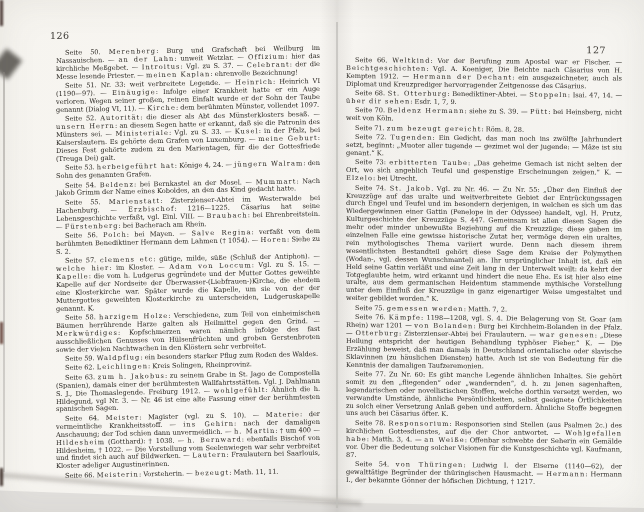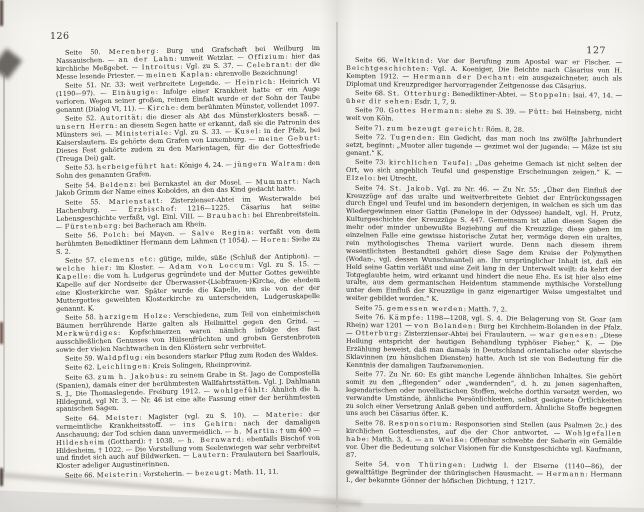--- a/index.html
+++ b/index.html
@@ -89,25 +89,25 @@
         <p><span>Seite 64. </span><span class="kw">Meister</span><span>: Magister (vgl. zu S. 10). — </span><span class="kw">Materie</span><span>: der vermeintliche Krankheitsstoff. — </span><span class="kw">ins Gehirn</span><span>: nach der damaligen Anschauung; der Tod schien dann unvermeidlich. — </span><span class="kw">h. Martin</span><span>: † um 400 — </span><span class="kw">Hildesheim</span><span> (Gotthard): † 1038. — </span><span class="kw">h. Bernward</span><span>: ebenfalls Bischof von Hildesheim, † 1022. — Die Vorstellung vom Seelenwiegen war sehr verbreitet und findet sich auch auf Bildwerken. — </span><span class="kw">Lautern</span><span>: Fraulautern bei Saarlouis, Kloster adeliger Augustinerinnen.</span></p>
         <p><span>Seite 66. </span><span class="kw">Meisterin</span><span>: Vorsteherin. — </span><span class="kw">bezeugt</span><span>: Math. 11, 11.</span></p>
       </div>
   </div>
 
   <div class="page page-right">
     <div class="pagenum pagenum-right">127</div>
     <div class="pagetext">
         <p><span>Seite 66. </span><span class="kw">Weltkind</span><span>: Vor der Berufung zum Apostel war er Fischer. — </span><span class="kw">Beichtgeschichten</span><span>: Vgl. A. Koeniger, Die Beichte nach Cäsarius von H. Kempten 1912. — </span><span class="kw">Hermann der Dechant</span><span>: ein ausgezeichneter, auch als Diplomat und Kreuzprediger hervorragender Zeitgenosse des Cäsarius.</span></p>
         <p><span>Seite 68. </span><span class="kw">St. Otterburg</span><span>: Benediktiner-Abtei. — </span><span class="kw">Stoppeln</span><span>: Isai. 47, 14. — </span><span class="kw">über dir sehen</span><span>: Esdr. 1, 7, 9.</span></p>
-        <p><span>Seite 70. </span><span class="kw">Gottes Hermann</span><span>: siehe zu S. 39. — </span><span class="kw">Pütt</span><span>: bei Heinsberg, nicht weit von Köln.</span></p>
+        <p><span>Seite 70. </span><span class="kw">Beldenz Hermann</span><span>: siehe zu S. 39. — </span><span class="kw">Pütt</span><span>: bei Heinsberg, nicht weit von Köln.</span></p>
         <p><span>Seite 71. </span><span class="kw">zum bezeugt gereicht</span><span>: Röm. 8, 28.</span></p>
         <p><span>Seite 72. </span><span class="kw">Tugenden</span><span>: Ein Gedicht, das man noch ins zwölfte Jahrhundert setzt, beginnt: „Muoter aller tugende — gezimet wol der jugende: — Mâze ist siu genant.“ K.</span></p>
-        <p><span>Seite 73: </span><span class="kw">kirchlichen Teufel</span><span>: „Das geheime Gemach ist nicht selten der Ort, wo sich angeblich Teufel und gespenstige Erscheinungen zeigen.“ K. — </span><span class="kw">Elzelo</span><span>: bei Utrecht.</span></p>
+        <p><span>Seite 73: </span><span class="kw">erbitterten Taube</span><span>: „Das geheime Gemach ist nicht selten der Ort, wo sich angeblich Teufel und gespenstige Erscheinungen zeigen.“ K. — </span><span class="kw">Elzelo</span><span>: bei Utrecht.</span></p>
         <p><span>Seite 74. </span><span class="kw">St. Jakob</span><span>. Vgl. zu Nr. 46. — Zu Nr. 55: „Über den Einfluß der Kreuzzüge auf das uralte und weitverbreitete Gebiet der Entrückungssagen durch Engel und Teufel und im besondern derjenigen, in welchen es sich um das Wiedergewinnen einer Gattin (Penelope in der Odyssee) handelt, vgl. H. Prutz, Kulturgeschichte der Kreuzzüge S. 447. Gemeinsam ist allen diesen Sagen die mehr oder minder unbewußte Beziehung auf die Kreuzzüge; diese gaben im einzelnen Falle eine gewisse historische Zutat her, vermöge deren ein uraltes, rein mythologisches Thema variiert wurde. Denn nach diesem ihrem wesentlichsten Bestandteil gehört diese Sage dem Kreise der Polymythen (Wodan-, vgl. dessen Wunschmantel) an. Ihr ursprünglicher Inhalt ist, daß ein Held seine Gattin verläßt und eine Zeit lang in der Unterwelt weilt: da kehrt der Totgeglaubte heim, wird erkannt und hindert die neue Ehe. Es ist hier also eine uralte, aus dem germanischen Heidentum stammende mythische Vorstellung unter dem Einfluß der Kreuzzüge in ganz eigenartiger Weise umgestaltet und weiter gebildet worden.“ K.</span></p>
         <p><span>Seite 75. </span><span class="kw">gemessen werden</span><span>: Matth. 7, 2.</span></p>
         <p><span>Seite 76. </span><span class="kw">Kämpfe</span><span>: 1198—1208, vgl. S. 4. Die Belagerung von St. Goar (am Rhein) war 1201 — </span><span class="kw">von Bolanden</span><span>: Burg bei Kirchheim-Bolanden in der Pfalz. — </span><span class="kw">Otterburg</span><span>: Zisterzienser-Abtei bei Fraulautern. — </span><span class="kw">war genesen</span><span>: „Diese Heilung entspricht der heutigen Behandlung typhöser Fieber.“ K. — Die Erzählung beweist, daß man damals in Deutschland orientalische oder slavische Sklavinnen (zu häuslichen Diensten) hatte. Auch ist sie von Bedeutung für die Kenntnis der damaligen Taufzeremonien.</span></p>
         <p><span>Seite 77. Zu Nr. 60: Es gibt manche Legende ähnlichen Inhaltes. Sie gehört somit zu den „fliegenden“ oder „wandernden“, d. h. zu jenen sagenhaften, legendarischen oder novellistischen Stoffen, welche dorthin versetzt werden, wo verwandte Umstände, ähnliche Persönlichkeiten, selbst geeignete Örtlichkeiten zu solch einer Versetzung Anlaß geben und auffordern. Ähnliche Stoffe begegnen uns auch bei Cäsarius öfter. K.</span></p>
         <p><span>Seite 78. </span><span class="kw">Responsorium</span><span>: Responsorien sind Stellen (aus Psalmen 2c.) des kirchlichen Gottesdienstes, auf die der Chor antwortet. — </span><span class="kw">Wohlgefallen habe</span><span>: Matth. 3, 4. — </span><span class="kw">an Weiße</span><span>: Offenbar schwebte der Seherin ein Gemälde vor. Über die Bedeutung solcher Visionen für die Kunstgeschichte vgl. Kaufmann, 87.</span></p>
-        <p><span>Seite 54. </span><span class="kw">von Thüringen</span><span>: Ludwig I. der Eiserne (1140—86), der gewalttätige Begründer der thüringischen Hausmacht. — </span><span class="kw">Hermann</span><span>: Hermann I., der bekannte Gönner der höfischen Dichtung, † 1217.</span></p>
+        <p><span>Seite 54. </span><span class="kw">von Thüringen</span><span>: Ludwig I. der Eiserne (1140—62), der gewalttätige Begründer der thüringischen Hausmacht. — </span><span class="kw">Hermann</span><span>: Hermann I., der bekannte Gönner der höfischen Dichtung, † 1217.</span></p>
       </div>
   </div>
 </div>
 
 </body></html>

